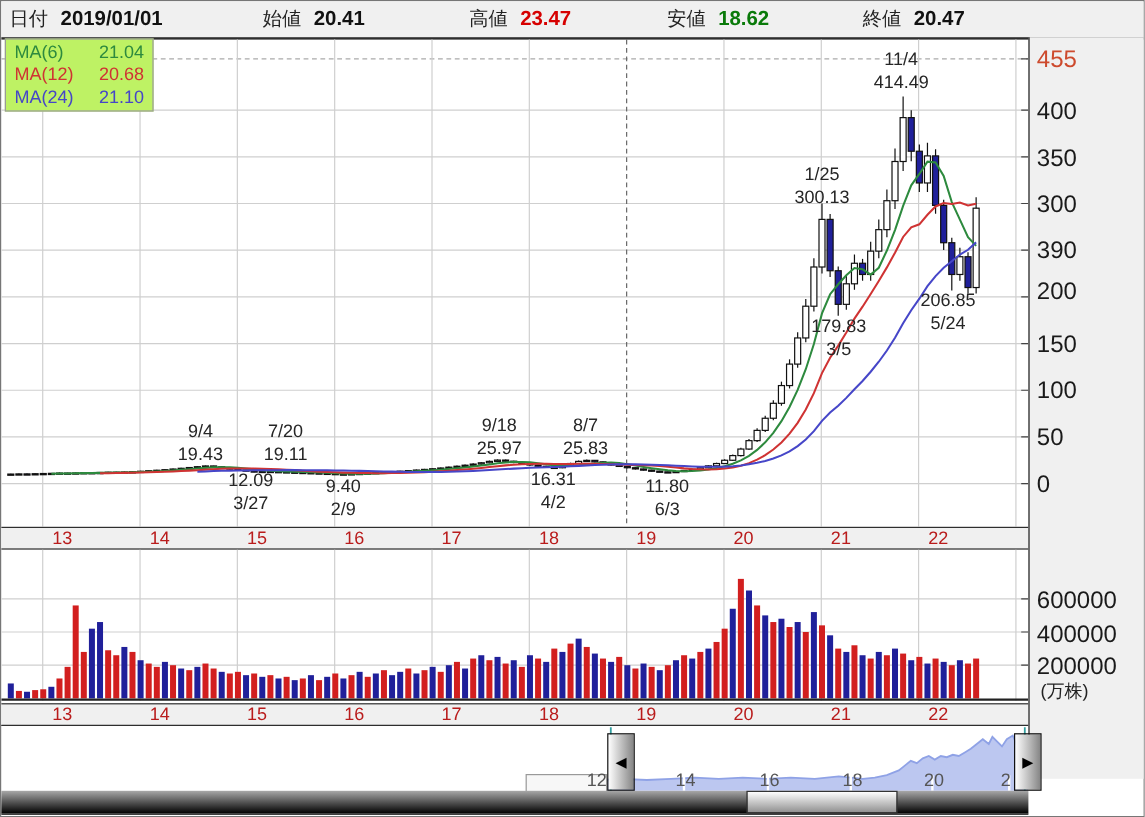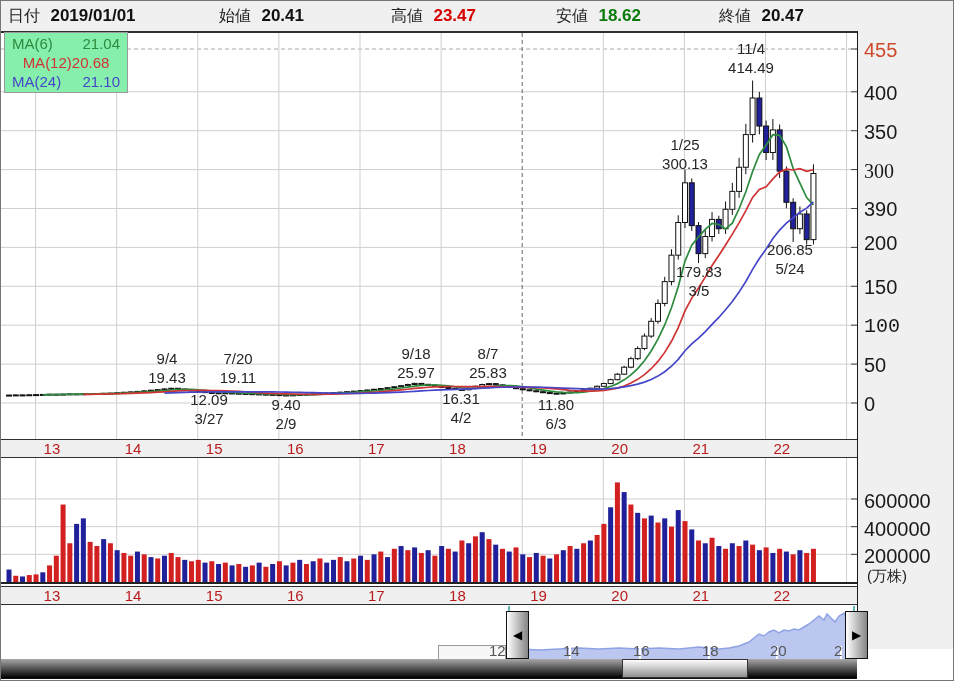--- a/index.html
+++ b/index.html
@@ -22,21 +22,21 @@
   #mainsvg{left:0;top:30px;}
   #volsvg{left:0;top:457px;}
   #navsvg{left:0;top:603px;}
   
   .band{position:absolute;left:0;width:856px;height:17px;background:#f0f0f0;
         border-top:1px solid #2e2e2e;border-bottom:1px solid #2e2e2e;}
   #band1{top:438px;}
   #band2{top:585px;}
   .xlab{position:absolute;top:0px;font-size:15px;color:#b91c1c;}
   
-  #legend{position:absolute;left:3px;top:31px;width:122px;background:#86efac;
+  #legend{position:absolute;left:3px;top:31px;width:122px;background:#bef264;
           border:1px solid #9a9a9a;font-size:15px;padding:1px 0;}
   #legend .lrow{display:flex;justify-content:space-between;padding:1px 7px;}
   
   #volbox{position:absolute;left:2px;top:458px;background:#f0f0f0;border:1px solid #9a9a9a;
           font-size:15px;color:#32329b;padding:1px 8px;white-space:nowrap;}
   #volbox .v{margin-left:14px;}
   #volunit{position:absolute;left:866px;top:566px;font-size:15px;color:#222;}
   
   #nav-empty-box{position:absolute;left:437px;top:644px;width:66px;height:15px;
                  background:#f7f7f7;border:1px solid #999;}
@@ -364,21 +364,21 @@
       <line x1="850" y1="99.69230769230768" x2="856" y2="99.69230769230768" stroke="#444" stroke-width="1"></line>
       <line x1="850" y1="60.79120879120882" x2="856" y2="60.79120879120882" stroke="#444" stroke-width="1"></line>
       <line x1="850" y1="18" x2="856" y2="18" stroke="#444" stroke-width="1"></line>
     </svg>
 
   <div id="legend">
     <div class="lrow" style="color: rgb(45, 138, 62);">
       <span>MA(6)</span>
       <span>21.04</span>
     </div>
-    <div class="lrow" style="color: rgb(207, 51, 51); justify-content: center;">
+    <div class="lrow" style="color: rgb(207, 51, 51);">
       <span>MA(12)</span>
       <span>20.68</span>
     </div>
     <div class="lrow" style="color: rgb(70, 70, 200);">
       <span>MA(24)</span>
       <span>21.10</span>
     </div>
   </div>
 
   <div id="band1" class="band"></div>
@@ -549,25 +549,25 @@
 
   <div id="scrolltrack">
     <div id="scrollthumb" style="left: 621px; width: 124px;"></div>
   </div>
 
   <div id="rpanel">
     <div id="volunit-holder"></div>
   <div class="yax" style="top: 8px; color: rgb(205, 74, 45);">455</div>
       <div class="yax" style="top: 362px;">0</div>
       <div class="yax" style="top: 323.099px;">50</div>
-      <div class="yax" style="top: 284.198px; font-family: Liberation Mono, monospace;">100</div>
+      <div class="yax" style="top: 284.198px;">100</div>
       <div class="yax" style="top: 245.297px;">150</div>
       <div class="yax" style="top: 201px;">200</div>
       <div class="yax" style="top: 167.495px;">390</div>
-      <div class="yax" style="top: 128.593px; font-family: Liberation Serif, serif;">300</div>
+      <div class="yax" style="top: 128.593px;">300</div>
       <div class="yax" style="top: 89.6923px;">350</div>
       <div class="yax" style="top: 50.7912px;">400</div>
       <div class="yax" style="top: 459px;">600000</div>
       <div class="yax" style="top: 486.667px;">400000</div>
       <div class="yax" style="top: 514.333px;">200000</div>
     </div>
   <div id="volunit" style="z-index:4">(万株)</div>
 
 <div class="xlab" style="left: 42.6px; top: 439px; position: absolute;">13</div>
     <div class="xlab" style="left: 123.7px; top: 439px; position: absolute;">14</div>

